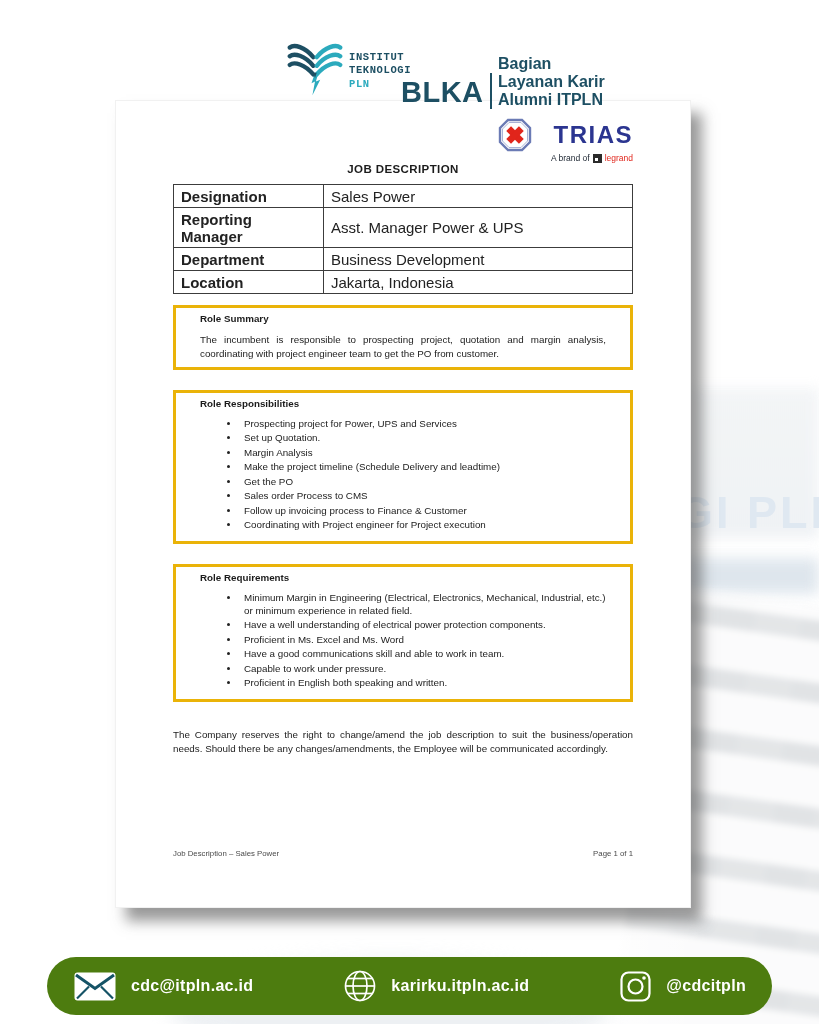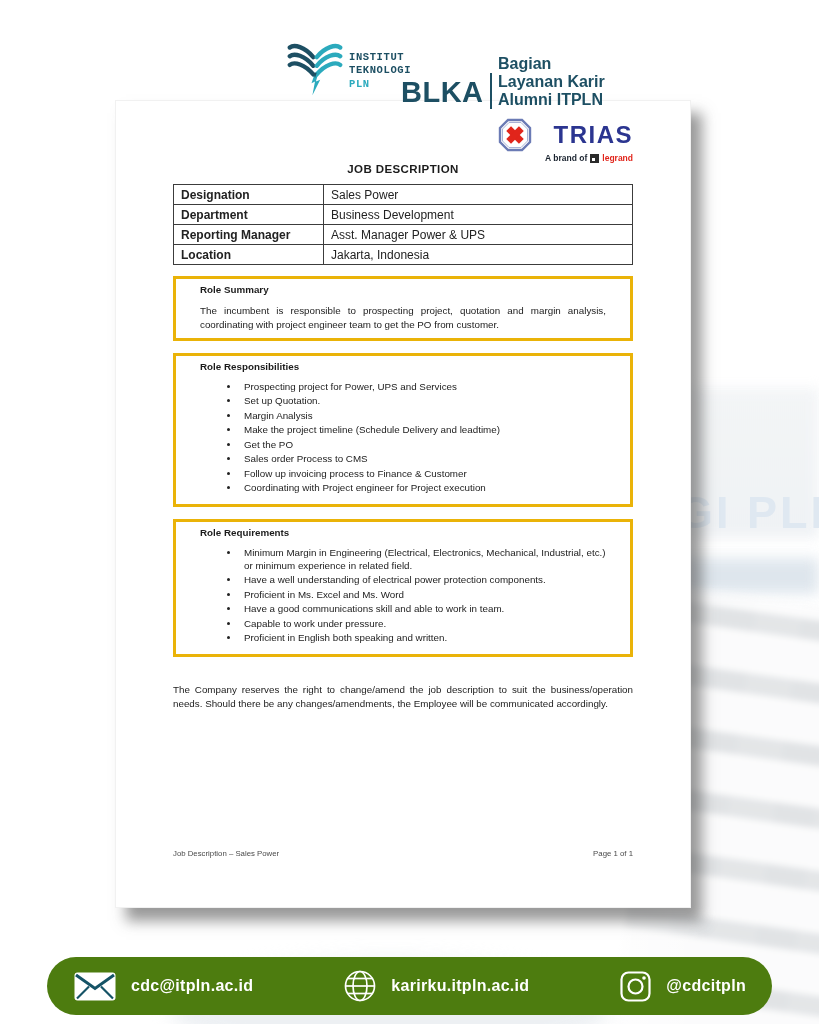--- a/index.html
+++ b/index.html
@@ -56,33 +56,33 @@
     position:absolute; left:115px; top:100px; width:576px; height:808px; z-index:2;
     background:#ffffff; border:1px solid #f1f1f1;
     box-shadow: 11px 13px 13px rgba(70,70,70,.55);
     padding:0 57px;
   }
 
   .trias-block { margin-top:17px; display:flex; flex-direction:column; align-items:flex-end; }
   .trias-row { display:flex; align-items:center; gap:22px; }
   .trias-name { font-size:24px; font-weight:bold; color:#2b3590; letter-spacing:1.5px; }
   .trias-tag { display:flex; align-items:center; gap:3px; margin-top:1px;
-               font-size:8.5px; font-weight:bold; color:#1b2430; }
+               font-size:8.5px; font-weight:normal; color:#1b2430; }
   .legrand-square { display:inline-block; width:9px; height:9px; background:#2b2b2b; position:relative; }
   .legrand-square::after { content:""; position:absolute; left:2px; bottom:2px; width:3px; height:3px; background:#fff; }
   .legrand-name { color:#e1251b; }
 
   .doc-title { text-align:center; font-weight:bold; font-size:11.5px; letter-spacing:.4px; color:#1c1c1c; }
 
-  .info-table { width:100%; border-collapse:collapse; margin-top:9px; font-size:12px; }
+  .info-table { width:100%; border-collapse:collapse; margin-top:9px; font-size:15px; }
   .info-table td { border:1px solid #3c3c3c; padding:2.5px 7px; height:17px; }
   .info-table td.lbl { font-weight:bold; width:150px; }
 
   .box { border:3px solid #eab308; margin-top:11px; padding:5px 24px 7px; font-size:9.8px; }
-  .box + .box { margin-top:12px; }
+  .box + .box { margin-top:20px; }
   .box h4 { font-size:9.8px; font-weight:bold; color:#1c1c1c; }
   .box p { margin-top:9px; text-align:justify; line-height:1.38; }
   .box ul { margin:9px 0 2px; padding-left:40px; }
   .box li { line-height:1.32; margin-bottom:1.5px; padding-left:4px; }
 
   .closing { margin-top:26px; font-size:9.8px; text-align:justify; line-height:1.42; }
 
   .doc-footer {
     position:absolute; left:57px; right:57px; top:748px;
     display:flex; justify-content:space-between;
@@ -171,26 +171,26 @@
 
     <div class="doc-title">JOB DESCRIPTION</div>
 
     <table class="info-table">
       <tbody>
         <tr>
           <td class="lbl">Designation</td>
           <td>Sales Power</td>
         </tr>
         <tr>
+          <td class="lbl">Reporting Manager</td>
+          <td>Asst. Manager Power &amp; UPS</td>
+        </tr>
+        <tr>
           <td class="lbl">Department</td>
           <td>Business Development</td>
-        </tr>
-        <tr>
-          <td class="lbl">Reporting Manager</td>
-          <td>Asst. Manager Power &amp; UPS</td>
         </tr>
         <tr>
           <td class="lbl">Location</td>
           <td>Jakarta, Indonesia</td>
         </tr>
       </tbody>
     </table>
 
     <div class="box">
       <h4>Role Summary</h4>

